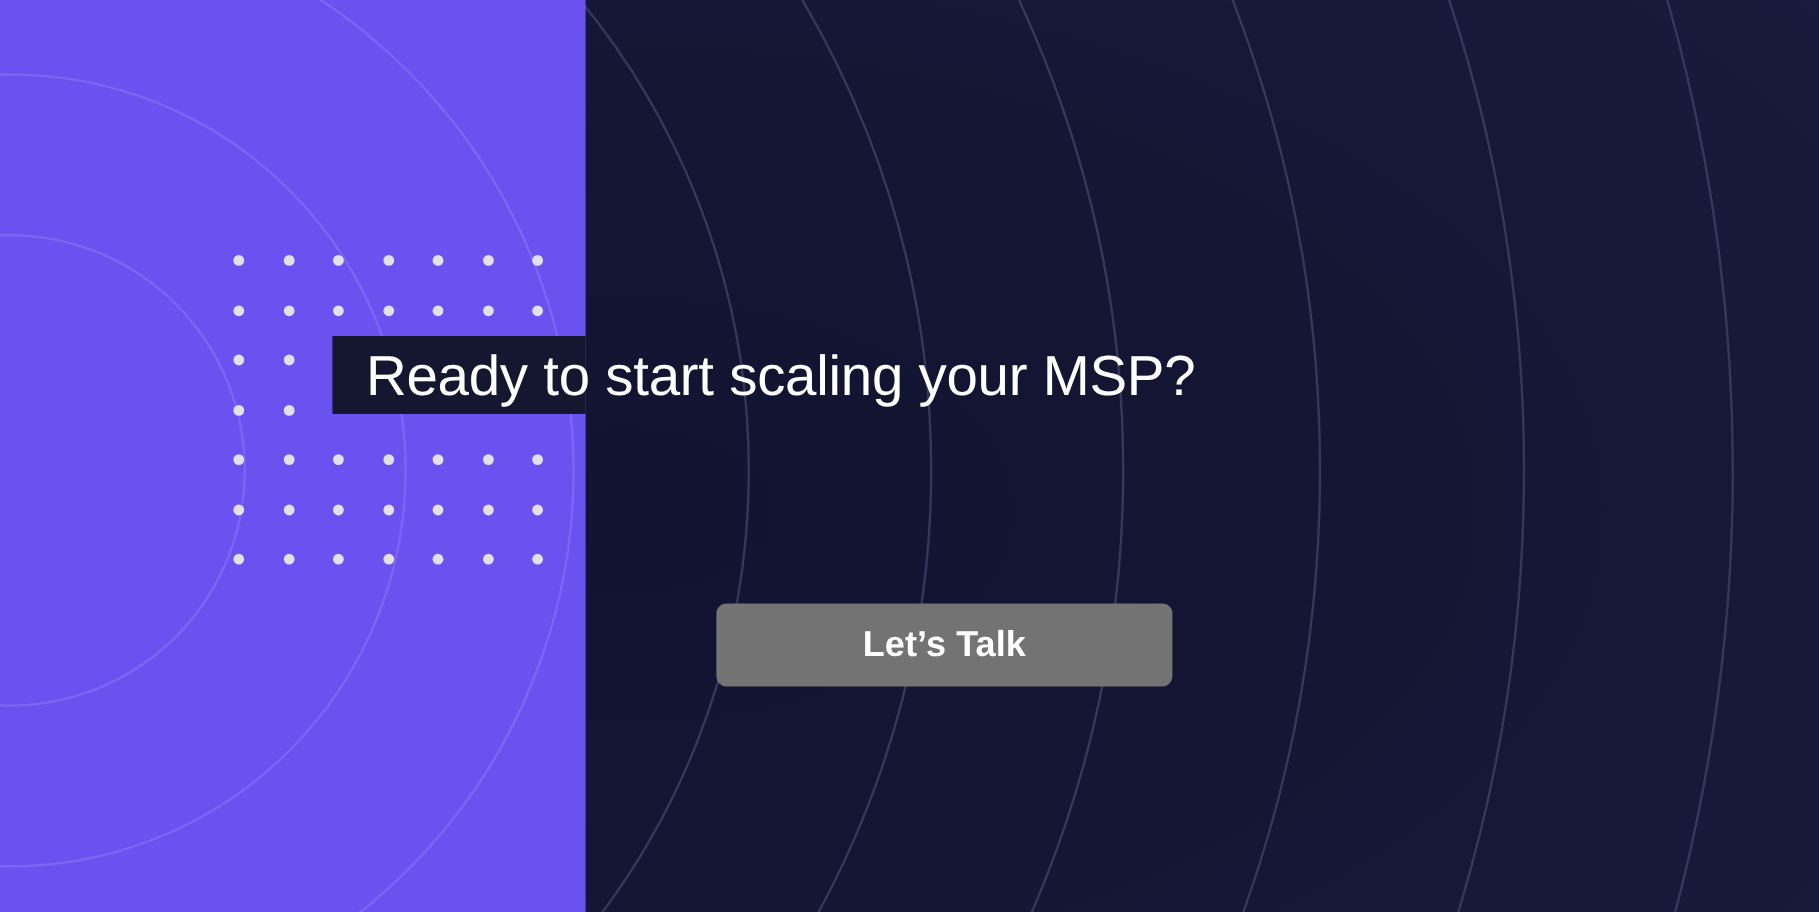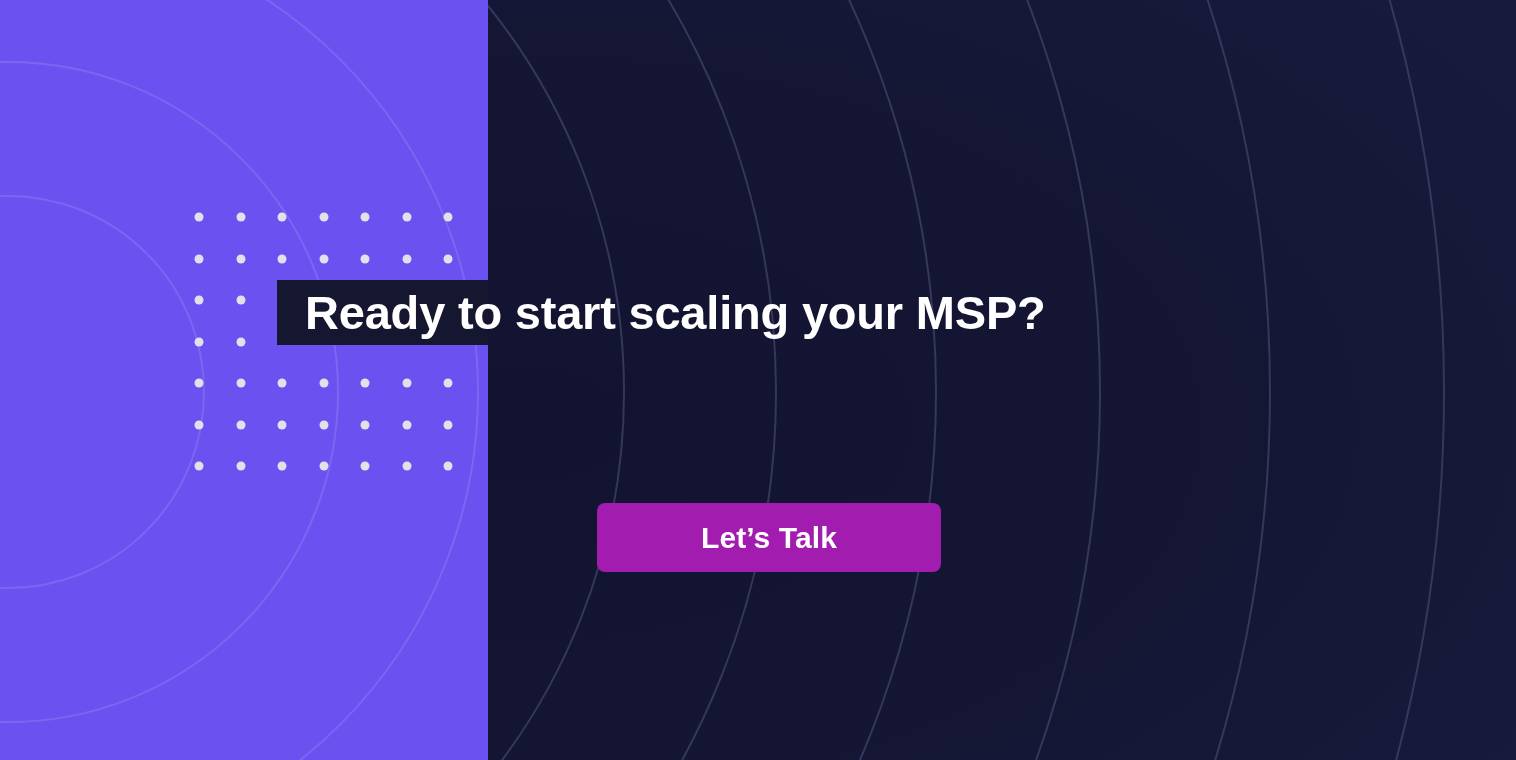--- a/index.html
+++ b/index.html
@@ -82,36 +82,36 @@
     position: absolute;
     left: 305px;
     top: 280px;
     height: 65px;
     display: flex;
     align-items: center;
     margin: 0;
     color: #ffffff;
     font-family: "Liberation Sans", sans-serif;
     font-size: 47px;
-    font-weight: 700;
+    font-weight: 400;
     letter-spacing: -0.2px;
     white-space: nowrap;
     line-height: 1;
   }
 
   
   .cta-button {
     position: absolute;
     left: 597px;
     top: 503px;
-    width: 344px;
+    width: 380px;
     height: 69px;
     border: none;
     border-radius: 8px;
-    background: #a21caf;
+    background: #737373;
     color: #ffffff;
     font-family: "Liberation Sans", sans-serif;
     font-size: 30px;
     font-weight: 700;
     letter-spacing: 0.1px;
     cursor: pointer;
     padding: 0;
     display: flex;
     align-items: center;
     justify-content: center;

